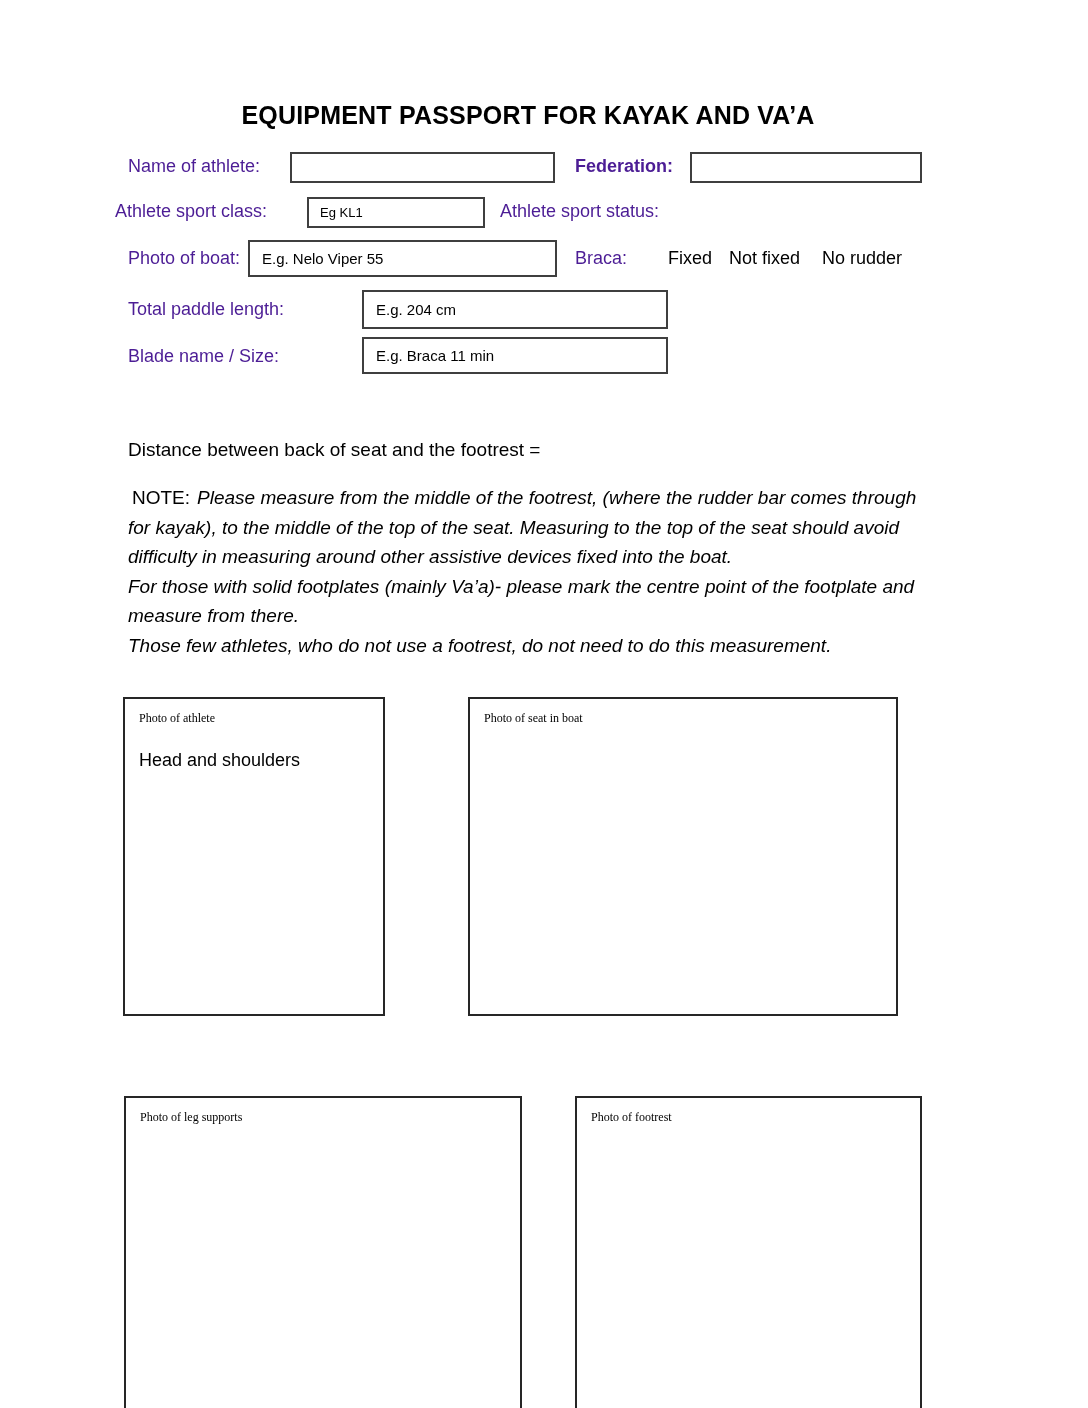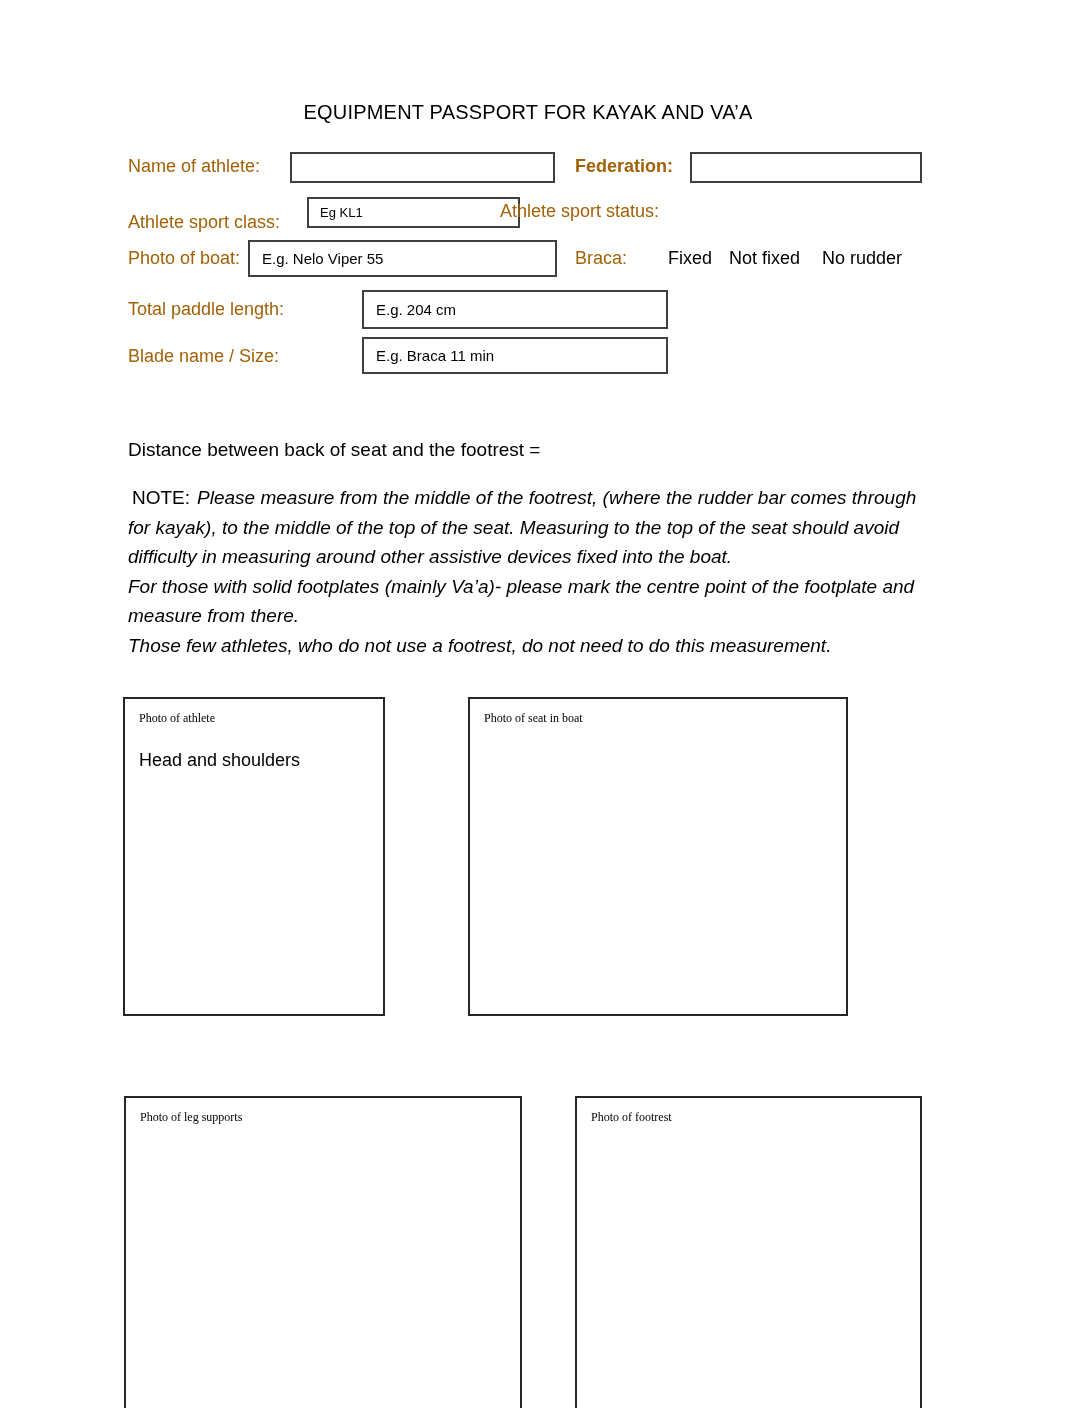--- a/index.html
+++ b/index.html
@@ -12,29 +12,29 @@
     background: #ffffff;
     font-family: "Liberation Sans", sans-serif;
     color: #000000;
     overflow: hidden;
   }
   .title {
     position: absolute;
     left: 0; top: 101px;
     width: 1056px;
     text-align: center;
-    font-size: 20px;
-    font-weight: 400;
+    font-size: 25px;
+    font-weight: 700;
     letter-spacing: 0.2px;
   }
   .lbl {
     position: absolute;
     font-size: 18px;
     white-space: nowrap;
-    color: #a16207;
+    color: #4c1d95;
   }
   .fbox {
     position: absolute;
     border: 2px solid #3f3f3f;
     background: #ffffff;
     font-family: "Liberation Sans", sans-serif;
     color: #000000;
     outline: none;
   }
   .fbox.sm { font-size: 13px; padding: 0 11px; }
@@ -78,22 +78,22 @@
 
 <div class="page">
 
   <div class="title">EQUIPMENT PASSPORT FOR KAYAK AND VA’A</div>
 
   <span class="lbl" style="left:128px; top:156px;">Name of athlete:</span>
   <input class="fbox md" style="left: 290px; top: 152px; width: 265px; height: 31px;">
   <span class="lbl" style="left:575px; top:156px;font-weight:bold;">Federation:</span>
   <input class="fbox md" style="left: 690px; top: 152px; width: 232px; height: 31px;">
 
-  <span class="lbl" style="left:128px; top:201px;margin-top:11px;">Athlete sport class:</span>
-  <input class="fbox sm" style="left: 307px; top: 197px; width: 213px; height: 31px;" value="Eg KL1">
+  <span class="lbl" style="left:115px; top:201px;">Athlete sport class:</span>
+  <input class="fbox sm" style="left: 307px; top: 197px; width: 178px; height: 31px;" value="Eg KL1">
   <span class="lbl" style="left:500px; top:201px;">Athlete sport status:</span>
 
   <span class="lbl" style="left:128px; top:248px;">Photo of boat:</span>
   <input class="fbox md" style="left: 248px; top: 240px; width: 309px; height: 37px;" value="E.g. Nelo Viper 55">
   <span class="lbl" style="left:575px; top:248px;">Braca:</span>
   <span class="opt" style="left:668px; top:248px;">Fixed</span>
   <span class="opt" style="left:729px; top:248px;">Not fixed</span>
   <span class="opt" style="left:822px; top:248px;">No rudder</span>
 
   <span class="lbl" style="left:128px; top:299px;">Total paddle length:</span>
@@ -107,21 +107,21 @@
   <div class="note-block">
     <p><span class="note-label">NOTE:</span><span>Please measure from the middle of the footrest, (where the rudder bar comes through for kayak), to the middle of the top of the seat. Measuring to the top of the seat should avoid difficulty in measuring around other assistive devices fixed into the boat.</span></p>
     <p>For those with solid footplates (mainly Va’a)- please mark the centre point of the footplate and measure from there.</p>
     <p>Those few athletes, who do not use a footrest, do not need to do this measurement.</p>
   </div>
 
   <div class="photo-box" style="left:123px; top:697px; width:262px; height:319px;">
     <div class="plabel">Photo of athlete</div>
     <div class="psub">Head and shoulders</div>
   </div>
-  <div class="photo-box" style="left:468px; top:697px; width:380px; height:319px;">
+  <div class="photo-box" style="left:468px; top:697px; width:430px; height:319px;">
     <div class="plabel">Photo of seat in boat</div>
   </div>
 
   <div class="photo-box" style="left:124px; top:1096px; width:398px; height:340px;">
     <div class="plabel">Photo of leg supports</div>
   </div>
   <div class="photo-box" style="left:575px; top:1096px; width:347px; height:340px;">
     <div class="plabel">Photo of footrest</div>
   </div>
 

